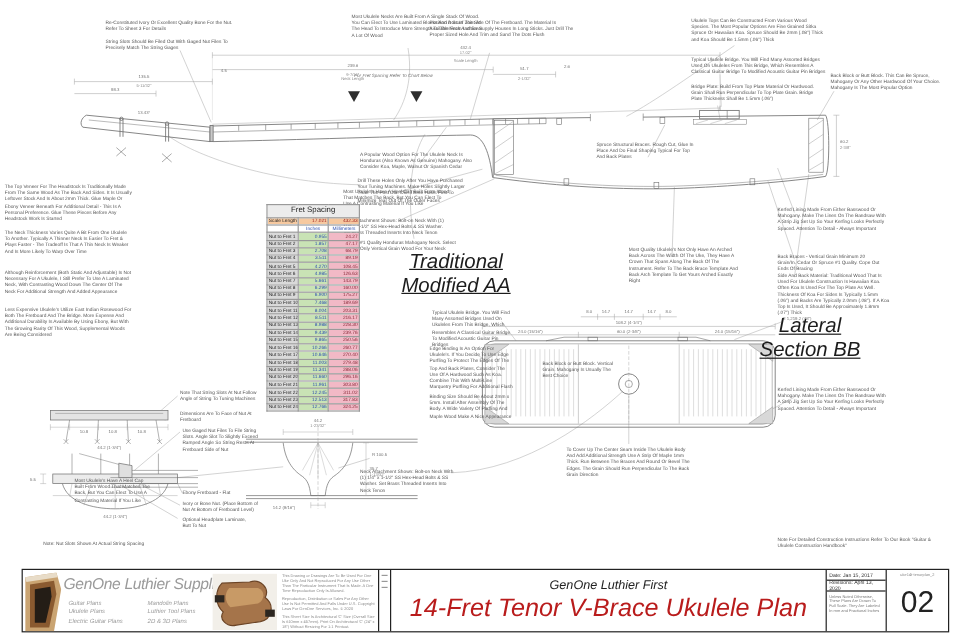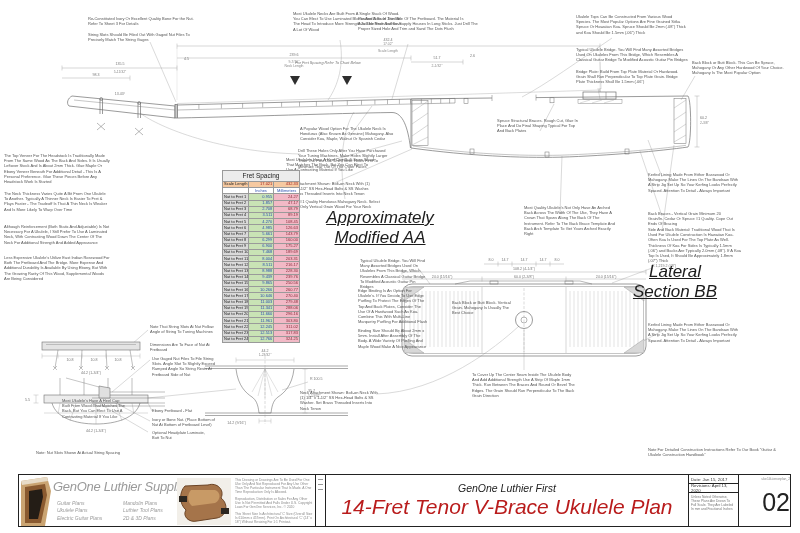--- a/index.html
+++ b/index.html
@@ -30,21 +30,21 @@
   #fret-table .mm{background:#f2b9c6;color:#8a2a3a;text-align:right;width:20px}
   
   #tblock{position:absolute;left:18px;top:474px;width:773px;height:53px;border:1.3px solid #222;
           display:flex;background:#fff;box-sizing:border-box}
   .tb-cell{border-right:1.1px solid #222;position:relative;box-sizing:border-box;height:100%}
   .tb-cell:last-child{border-right:none}
   #tb-logo{width:297px}
   #tb-strip{width:10px}
   #tb-title{width:363px;display:flex;flex-direction:column;align-items:center;justify-content:center}
   #tb-date{width:50px;font-size:4.3px}
-  #tb-sheet{width:51px;text-align:right}
+  #tb-sheet{width:51px;text-align:center}
   .script-name{position:absolute;left:34px;top:4px;font-size:13px;font-style:italic;color:#9a9a9a;
                white-space:nowrap;letter-spacing:-0.3px}
   .prod-col{position:absolute;top:25px;font-size:5px;font-style:italic;color:#9a9a9a;line-height:1.45}
   .legal{position:absolute;left:216px;top:3px;width:78px;font-size:3.3px;line-height:1.25;color:#8a8a8a}
   .legal p{margin:0 0 2.5px 0}
   .tb-row{border-bottom:0.9px solid #222;padding:1px 2px;height:9px;box-sizing:border-box;display:flex;align-items:center}
   .tb-note{padding:1.5px 2px;font-size:3.3px;line-height:1.3;color:#777}
   .file-ref{font-size:3.3px;color:#888;padding-top:2px;height:8px;box-sizing:border-box}
   .sheet-no{font-size:25px;color:#222;line-height:1;margin-top:7px}
   .title-line1{font-size:10.5px;font-style:italic;color:#222;white-space:nowrap}
@@ -301,21 +301,21 @@
 <div class="note" style="left:150px;top:342px;width:64px">Dimensions Are To Face of Nut At Fretboard</div>
 <div class="note" style="left:152px;top:356px;width:72px">Use Gaged Nut Files To File String Slots. Angle Slot To Slightly Exceed Ramped Angle So String Rests At Fretboard Side of Nut</div>
 <div class="note" style="left:152px;top:408px;width:60px">Ebony Fretboard - Flat</div>
 <div class="note" style="left:152px;top:417px;width:64px">Ivory or Bone Nut. (Place Bottom of Nut At Bottom of Fretboard Level)</div>
 <div class="note" style="left:152px;top:430px;width:60px">Optional Headplate Laminate, Butt To Nut</div>
 <div class="note" style="left:36px;top:450px;width:110px">Note: Nut Slots Shown At Actual String Spacing</div>
 <div class="note" style="left:648px;top:447px;width:132px">Note For Detailed Construction Instructions Refer To Our Book "Guitar &amp; Ukulele Construction Handbook"</div>
 <div class="fret-ref">For Fret Spacing Refer To Chart Below</div>
 
 <div class="sec-title big" style="left:300px;top:208px;width:160px">
-  <span class="u">Approximately</span><br>
+  <span class="u">Traditional</span><br>
   <span class="u">Modified AA</span>
 </div>
 <div class="sec-title big" style="left:600px;top:262px;width:150px">
   <span class="u">Lateral</span><br>
   <span class="u">Section BB</span>
 </div>
 
 <table id="fret-table">
   <tbody>
     <tr>

